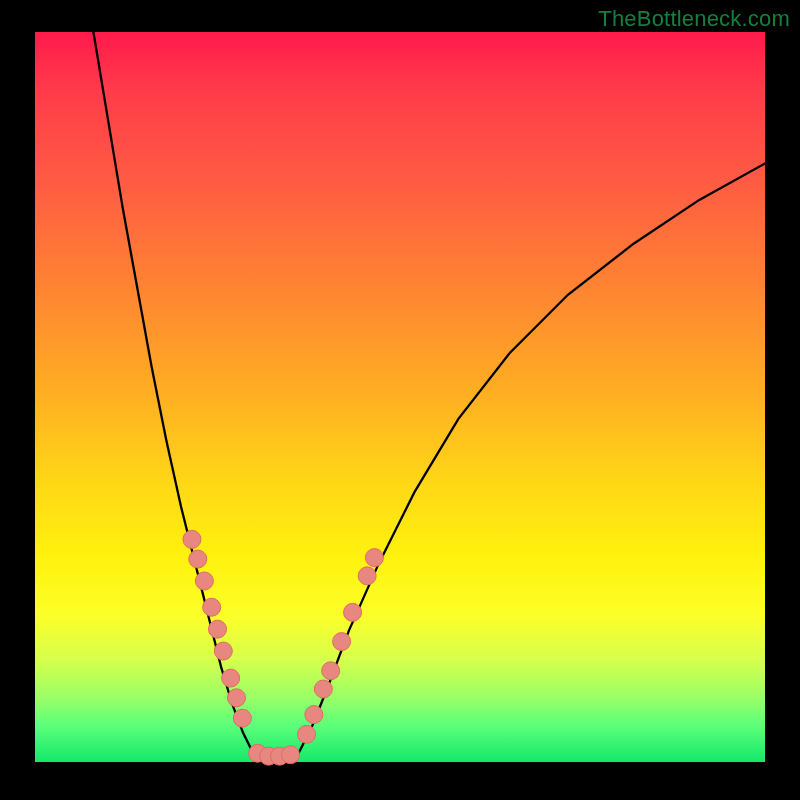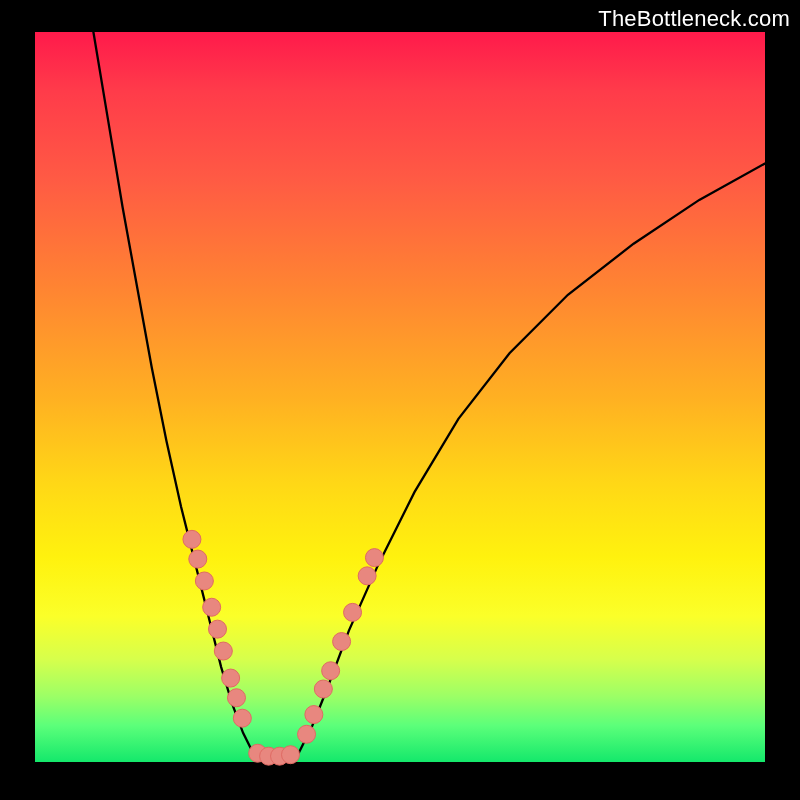--- a/index.html
+++ b/index.html
@@ -39,21 +39,21 @@
       #d6ff4c 86%,
       #9cff66 91%,
       #5cff7a 95%,
       #14e86b 100%
     );
   }
   .watermark {
     position: absolute;
     top: 6px;
     right: 10px;
-    color: #ffffff;
+    color: #15803d;
     font-size: 22px;
     font-weight: 500;
     letter-spacing: 0.2px;
     user-select: none;
   }
   svg.curve {
     position: absolute;
     left: 0;
     top: 0;
     width: 730px;

